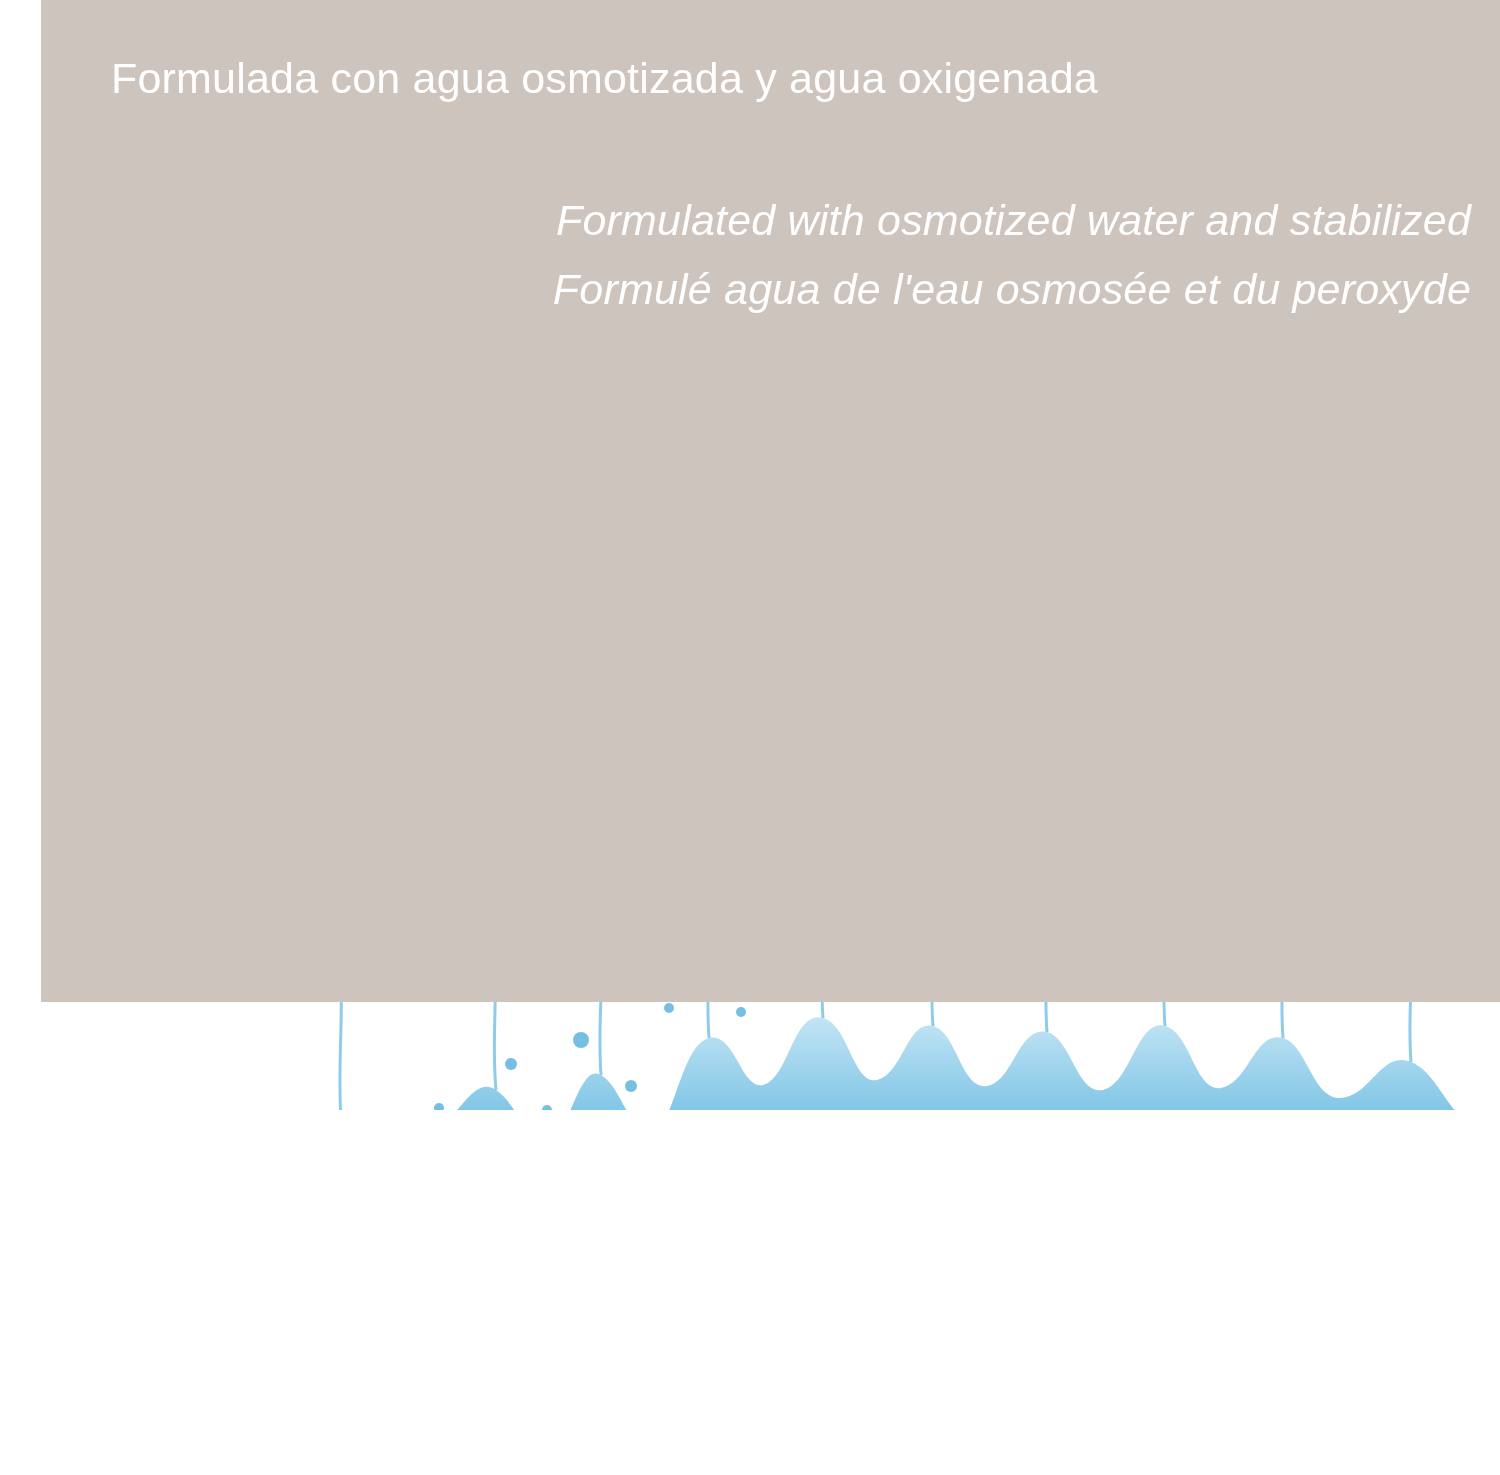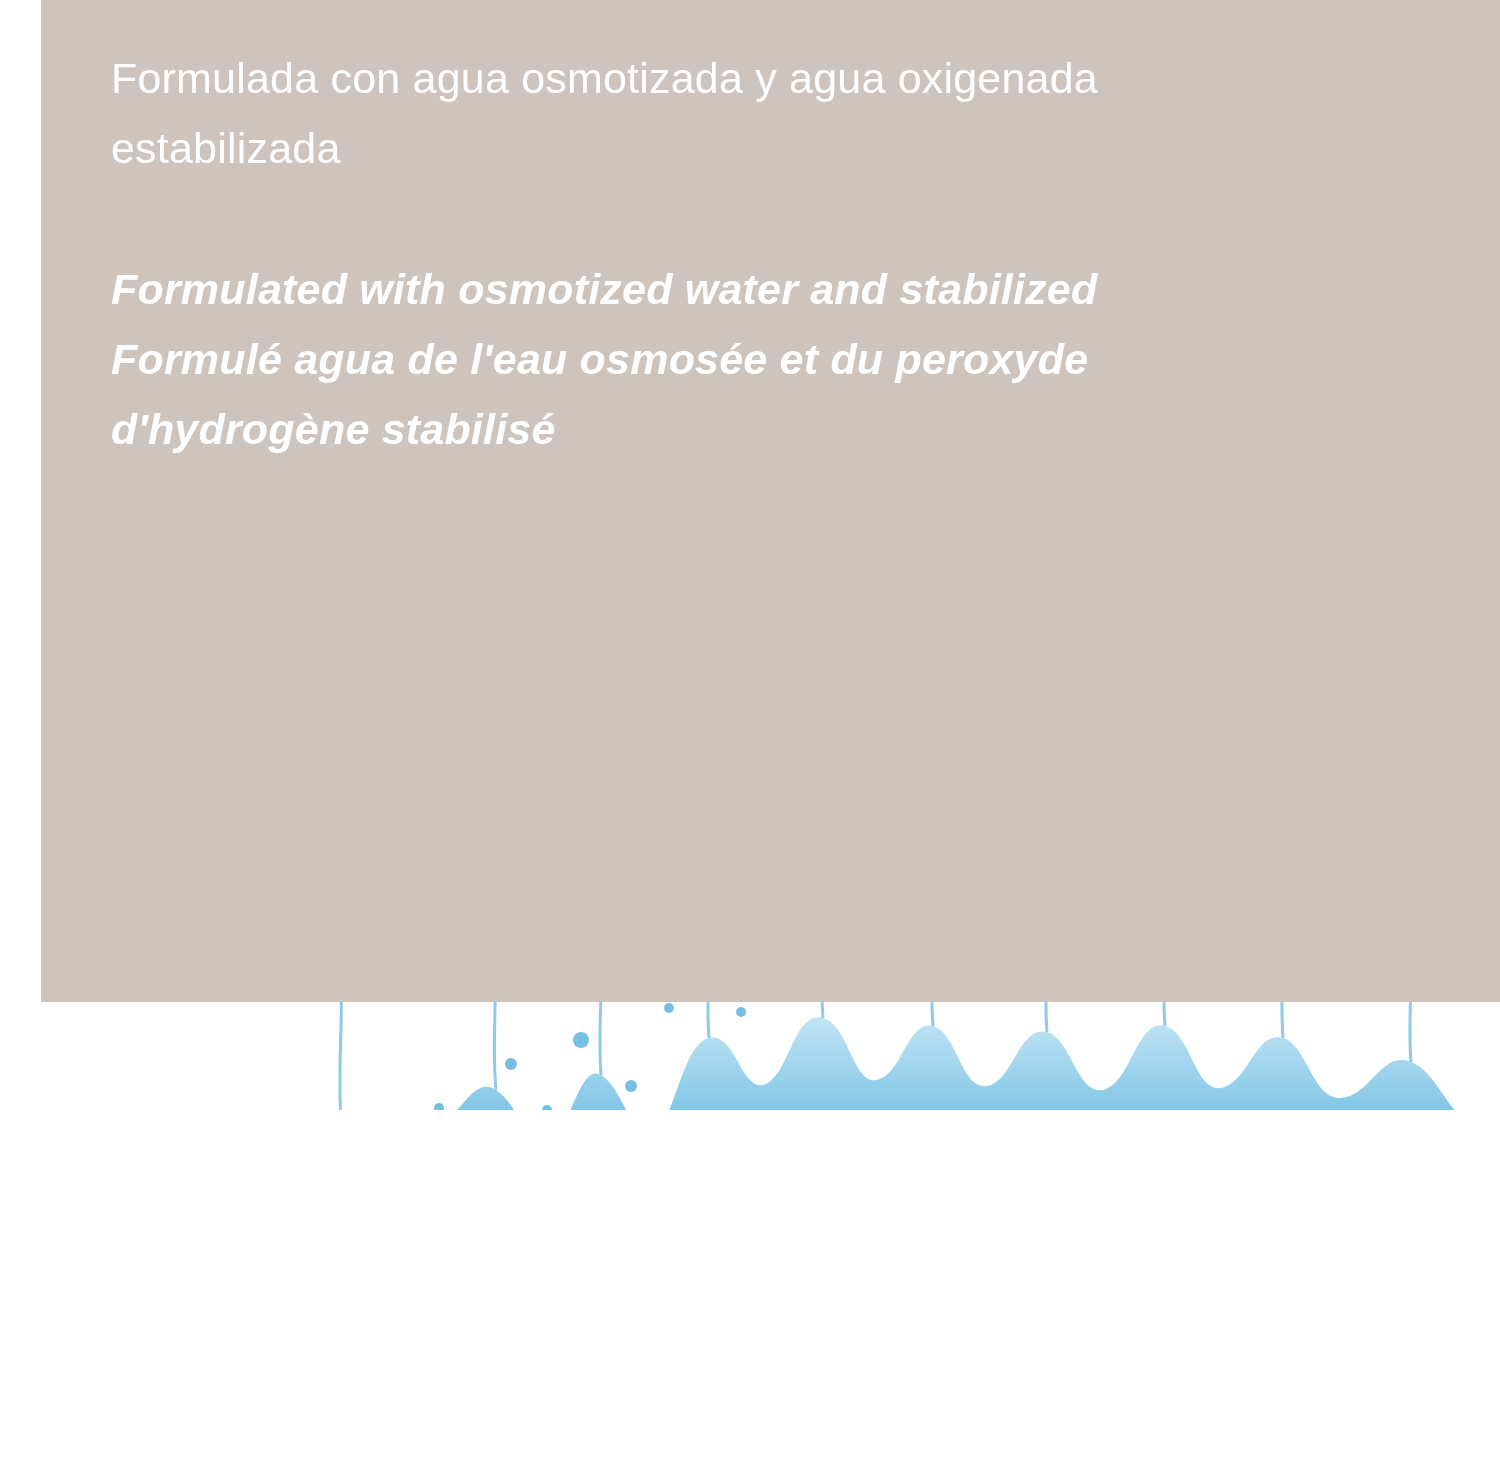--- a/index.html
+++ b/index.html
@@ -37,21 +37,22 @@
     letter-spacing: 0.2px;
     white-space: pre-wrap;
   }
   .block-es .line {
     font-style: normal;
   }
   .block-en .line,
   .block-fr .line,
   .block-rich .line {
     font-style: italic;
-    font-weight: 700;
+    font-weight: 400;
+    text-align: right;
   }
   .gap-lg { height: 72px; }
   .gap-md { height: 68px; }
 
   
   .water-area {
     position: absolute;
     left: 0;
     top: 0;
     width: 1500px;
@@ -183,31 +184,29 @@
       </g>
       <path d="M0 1285 C280 1275 560 1280 840 1286 C1120 1292 1320 1300 1500 1296
                L1500 1312 C1280 1316 1060 1304 840 1300 C560 1294 280 1292 0 1300 Z" fill="#3aa3d4" opacity="0.5"></path>
     </svg>
   </div>
 
   <div class="text-panel">
 
     <div class="block-es">
       <div class="line">Formulada con agua osmotizada y agua oxigenada</div>
-      <div class="line">estabilizada</div>
     </div>
 
     <div class="gap-lg"></div>
 
     <div class="block-en">
       <div class="line">Formulated with osmotized water and stabilized</div>
     </div>
 
     <div class="block-fr">
       <div class="line">Formulé agua de l'eau osmosée et du peroxyde</div>
-      <div class="line">d'hydrogène stabilisé</div>
     </div>
 
     <div class="gap-md"></div>
 
 
   </div>
 </div>
 
 </body></html>

